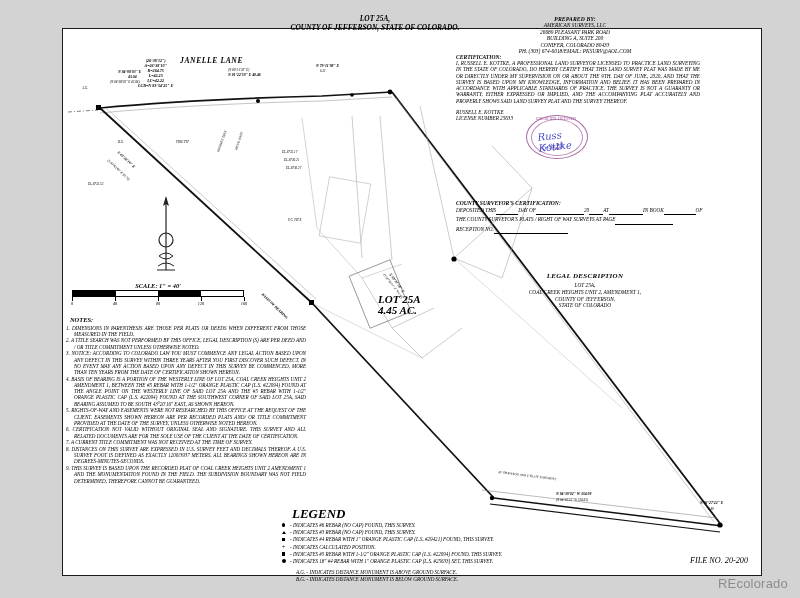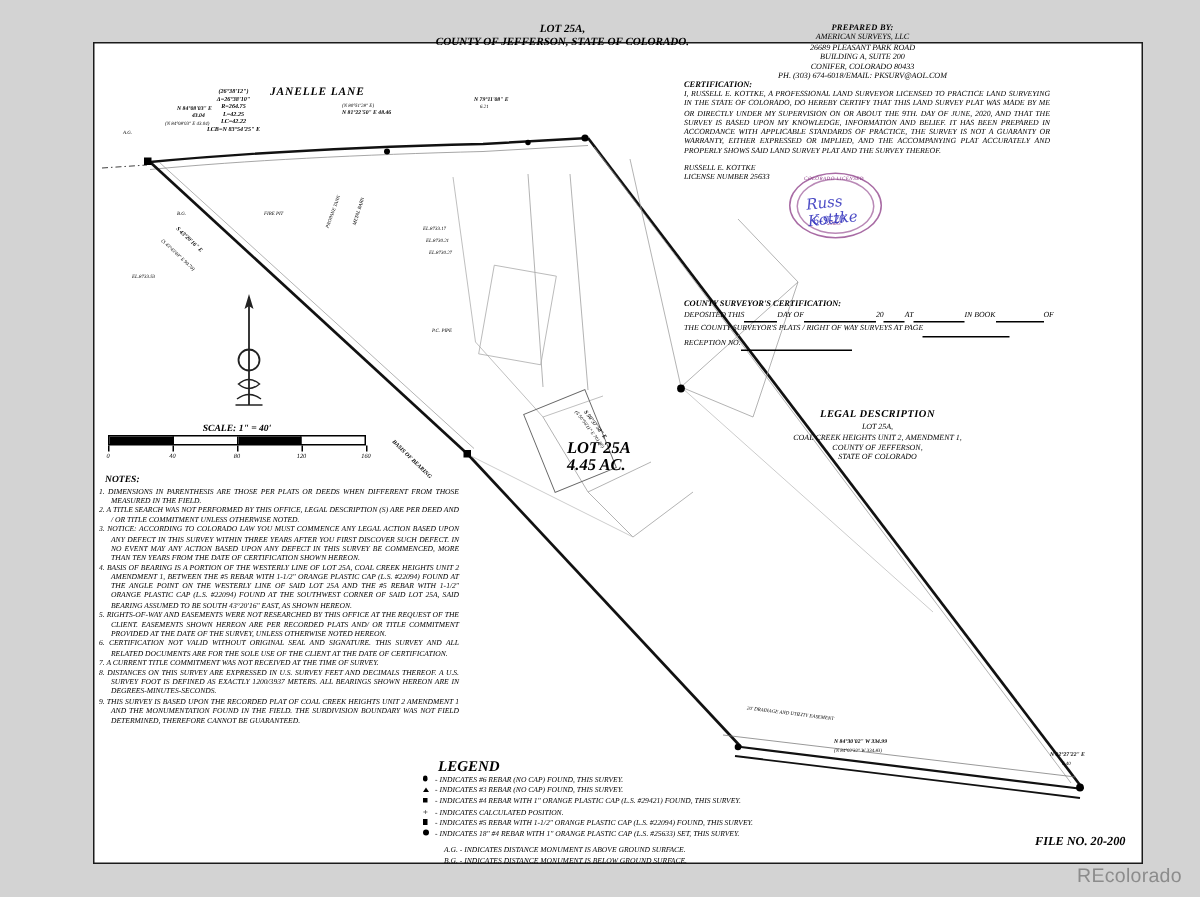--- a/index.html
+++ b/index.html
@@ -54,33 +54,33 @@
 
   
   .notes{position:absolute;left:66px;top:316px;width:240px;}
   .notes .hd{font-size:6.4px;font-weight:bold;font-style:italic;margin-bottom:1.5px;padding-left:4px;}
   .notes ol{margin:0;padding:0;list-style:none;}
   .notes li{font-size:5.05px;font-style:italic;line-height:6.25px;text-align:justify;
      padding-left:8px;text-indent:-8px;margin-bottom:.4px;}
 
   
   .legend{position:absolute;left:278px;top:506px;width:320px;}
-  .legend .hd{font-size:10px;font-weight:bold;font-style:italic;padding-left:14px;}
+  .legend .hd{font-size:13px;font-weight:bold;font-style:italic;padding-left:14px;}
   .legend .it-row{font-size:5.05px;font-style:italic;line-height:7.2px;white-space:nowrap;
      display:flex;align-items:center;}
   .legend .mk{display:inline-block;width:11px;text-align:center;margin-right:1px;}
   .legend .ag{font-size:5.05px;font-style:italic;line-height:7.2px;padding-left:18px;}
   .dotc{display:inline-block;width:3.6px;height:3.6px;border-radius:50%;background:#000;}
   .dotsq{display:inline-block;width:3px;height:3px;background:#000;}
   .dotpl{display:inline-block;font-size:6px;line-height:6px;}
   .dottri{display:inline-block;width:0;height:0;border-left:2.2px solid transparent;
      border-right:2.2px solid transparent;border-bottom:3.8px solid #000;}
 
   
-  .fileno{position:absolute;left:690px;top:556px;font-size:8.2px;font-weight:bold;font-style:italic;}
+  .fileno{position:absolute;left:690px;top:556px;font-size:8.2px;font-weight:normal;font-style:italic;}
   .watermark{position:absolute;left:718px;top:576px;font-size:13px;color:#8c8c8c;
      font-family:"Liberation Sans",sans-serif;letter-spacing:.2px;}
 
   
   .scalebar{position:absolute;left:72px;top:282px;width:172px;}
   .scalebar .lbl{font-size:6.4px;font-weight:bold;font-style:italic;text-align:center;margin-bottom:1px;}
   .sb-track{position:relative;height:5px;border:.8px solid #000;display:flex;}
   .sb-track div{flex:1;border-right:.8px solid #000;}
   .sb-track div:last-child{border-right:none;}
   .sb-fill{background:#000;}

